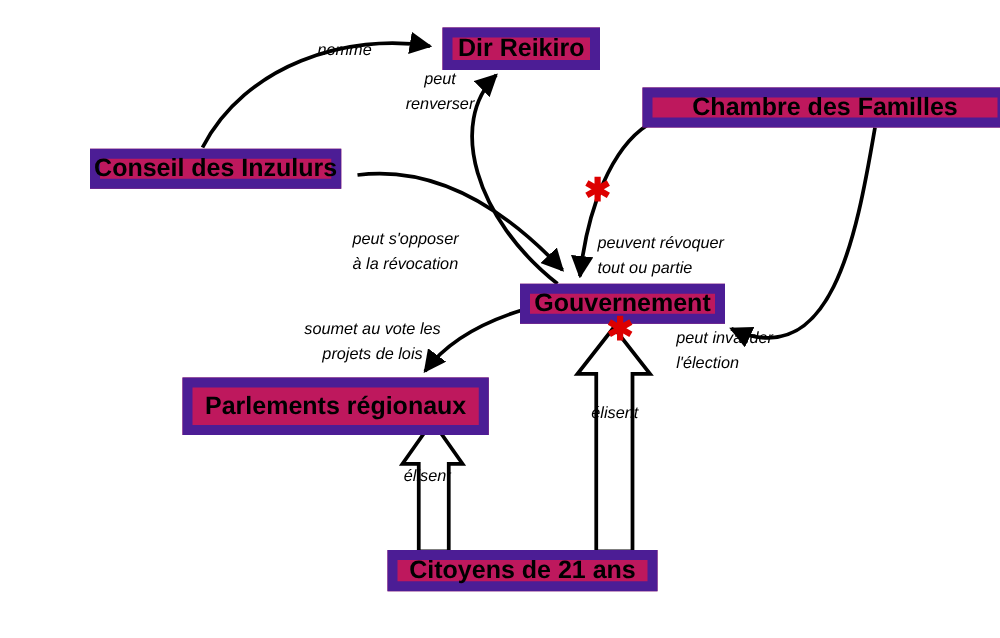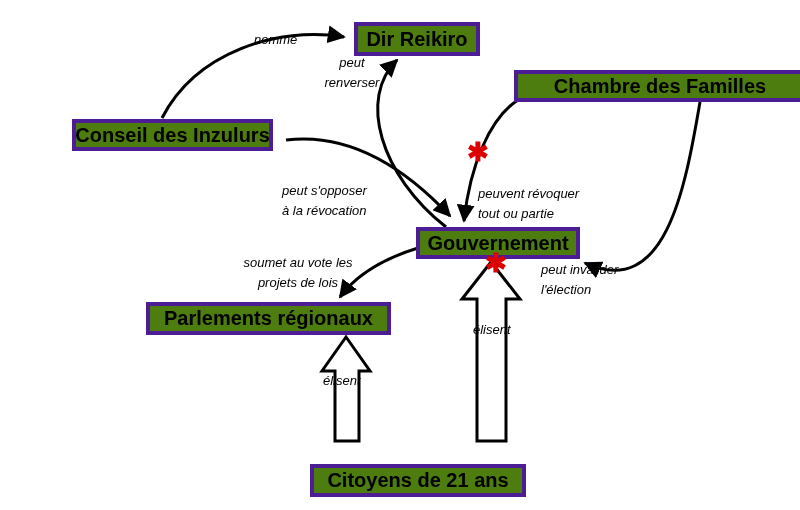--- a/index.html
+++ b/index.html
@@ -15,22 +15,22 @@
   }
 
   svg.wires {
     position: absolute;
     left: 0; top: 0;
     width: 800px; height: 510px;
   }
 
   .node {
     position: absolute;
-    border: 4px solid #4c1d95;
-    background: #4d7c0f;
+    border: 8px solid #4c1d95;
+    background: #be185d;
     color: #000000;
     display: flex;
     align-items: center;
     justify-content: center;
     font-weight: bold;
     font-size: 20px;
     white-space: nowrap;
   }
 
   .edge-label {
@@ -84,23 +84,23 @@
   </svg>
 
   <div class="node" style="left:354px; top:22px; width:126px; height:34px;">Dir Reikiro</div>
 
   <div class="node" style="left:514px; top:70px; width:292px; height:32px;">Chambre des Familles</div>
 
   <div class="node" style="left:72px; top:119px; width:201px; height:32px;">Conseil des Inzulurs</div>
 
   <div class="node" style="left:416px; top:227px; width:164px; height:32px;">Gouvernement</div>
 
-  <div class="node" style="left:146px; top:302px; width:245px; height:33px;">Parlements régionaux</div>
+  <div class="node" style="left:146px; top:302px; width:245px; height:46px;">Parlements régionaux</div>
 
-  <div class="node" style="left:310px; top:464px; width:216px; height:33px;">Citoyens de 21 ans</div>
+  <div class="node" style="left:310px; top:440px; width:216px; height:33px;">Citoyens de 21 ans</div>
 
   <div class="edge-label" style="left:254px; top:30px;">nomme</div>
 
   <div class="edge-label center" style="left:314px; top:53px; width:76px;">peut
 renverser</div>
 
   <div class="edge-label" style="left:282px; top:141px;margin-top:40px;">peut s'opposer
 à la révocation</div>
 
   <div class="edge-label" style="left:478px; top:184px;">peuvent révoquer

